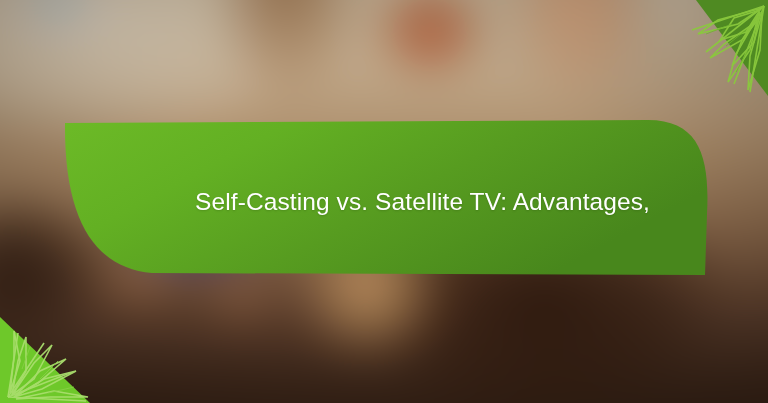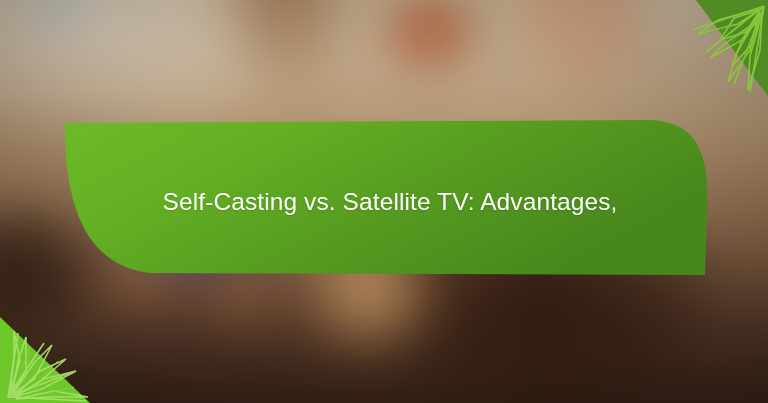--- a/index.html
+++ b/index.html
@@ -130,21 +130,21 @@
     width:768px; height:162px;
   }
   .banner-shape { display:block; width:768px; height:162px; }
 
   .banner-title {
     position:absolute;
     left:130px; top:0;
     width:520px; height:162px;
     display:flex;
     flex-direction:column;
-    align-items:center;
+    align-items:flex-end;
     justify-content:center;
     text-align:center;
     color:#ffffff;
     font-family:"Liberation Sans", sans-serif;
     font-size:24.5px;
     font-weight:400;
     line-height:1.42;
     letter-spacing:.1px;
     text-shadow:0 1px 2px rgba(30,60,10,.22);
     padding-top:6px;

